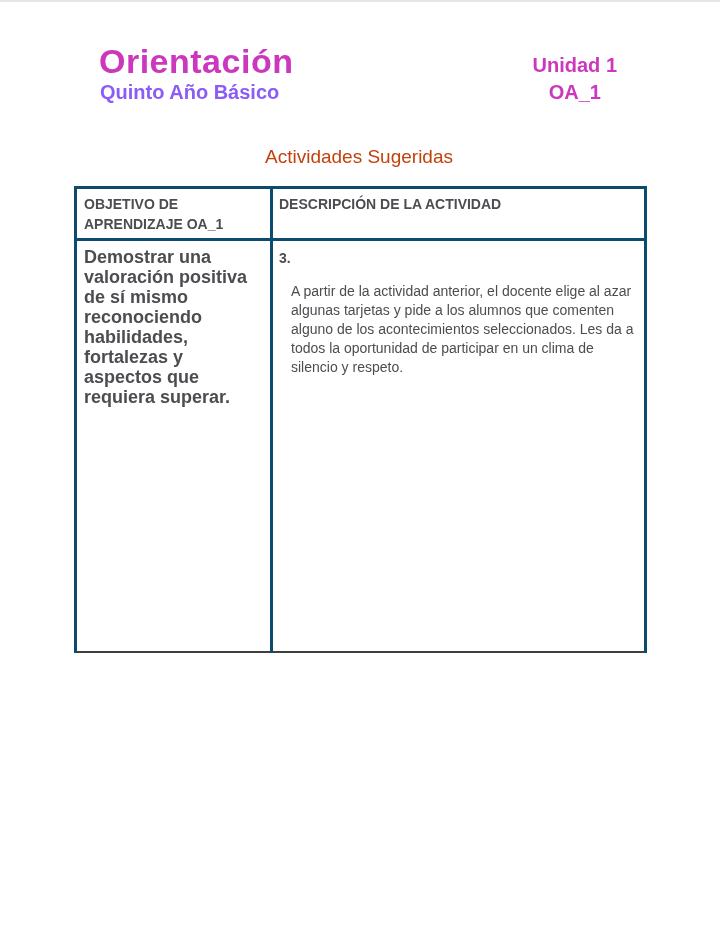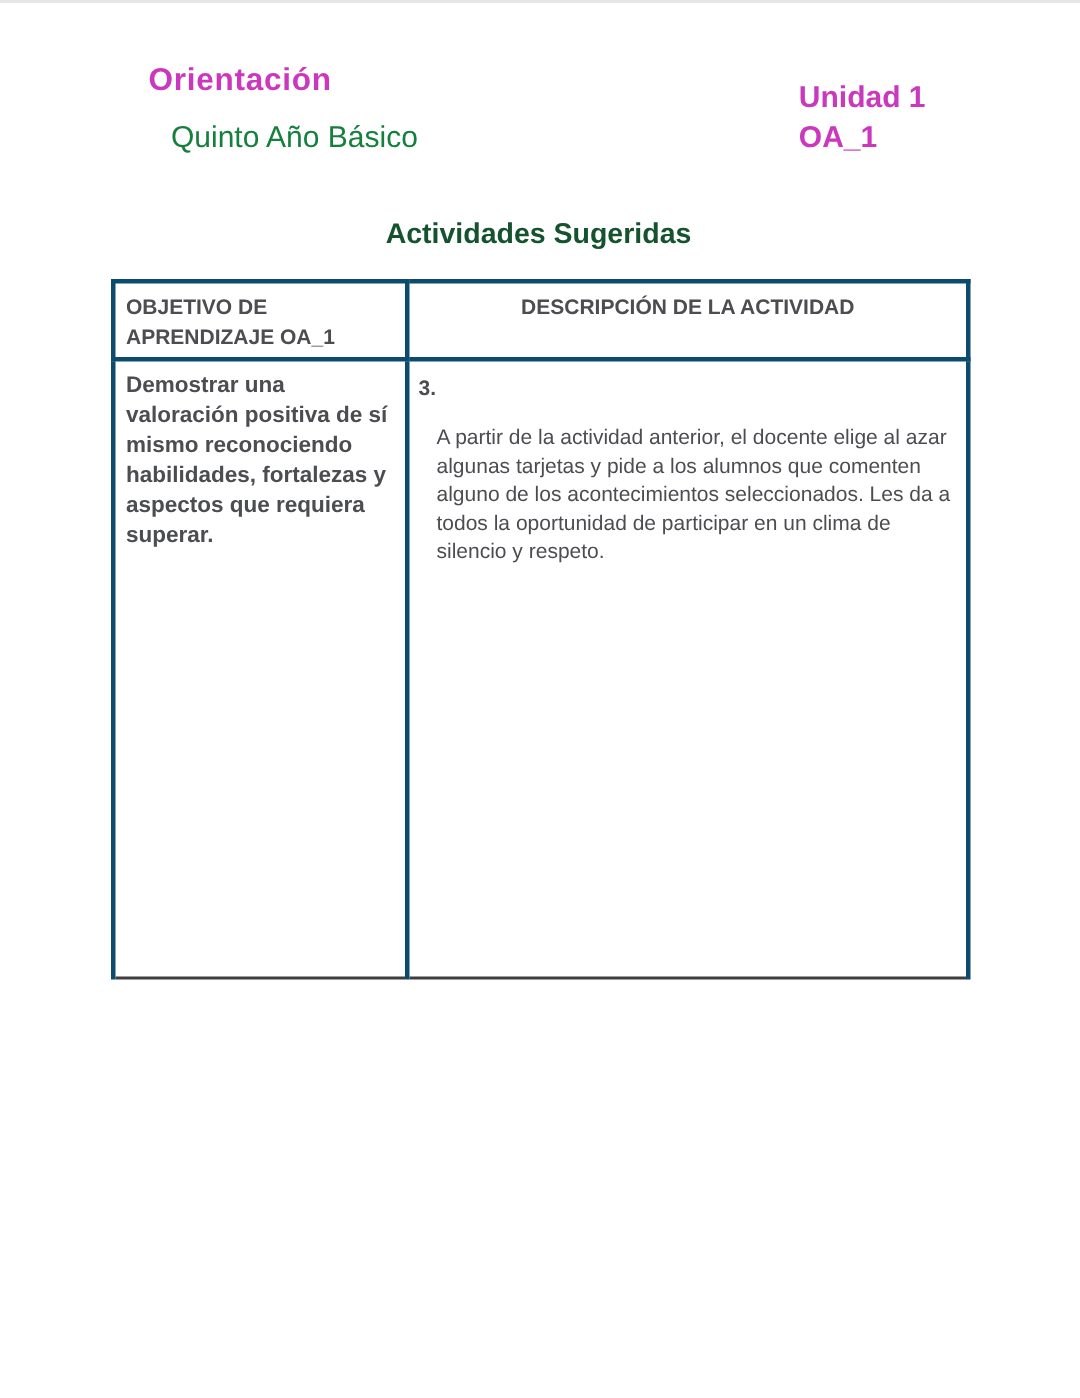--- a/index.html
+++ b/index.html
@@ -18,54 +18,54 @@
     position: absolute;
     top: 0; left: 0;
     width: 720px;
     height: 2px;
     background: #e6e6e6;
   }
   .subject-title {
     position: absolute;
     left: 99px;
     top: 42px;
-    font-size: 21px;
+    font-size: 34px;
     font-weight: bold;
     color: #cb38bd;
     letter-spacing: 0.5px;
   }
   .grade-subtitle {
     position: absolute;
-    left: 114px;
+    left: 100px;
     top: 81px;
     font-size: 20px;
-    font-weight: normal;
-    color: #15803d;
+    font-weight: bold;
+    color: #8b5cf6;
   }
   .unit-block {
     position: absolute;
     right: 103px;
     top: 52px;
-    text-align: left;
+    text-align: center;
     line-height: 27px;
   }
   .unit-label, .oa-label {
     font-size: 20px;
     font-weight: bold;
     color: #cb38bd;
   }
   .section-title {
     position: absolute;
     left: 74px;
     top: 146px;
     width: 570px;
     text-align: center;
     font-size: 19px;
-    font-weight: bold;
-    color: #14532d;
+    font-weight: normal;
+    color: #c2410c;
   }
   table.activities {
     position: absolute;
     left: 74px;
     top: 186px;
     width: 570px;
     border-collapse: collapse;
     table-layout: fixed;
   }
   table.activities th,
@@ -84,33 +84,33 @@
     font-size: 14px;
     font-weight: bold;
     text-align: left;
     line-height: 20px;
     height: 38px;
   }
   th.description-header {
     padding: 5px 6px 4px 6px;
     font-size: 14px;
     font-weight: bold;
-    text-align: center;
+    text-align: left;
     line-height: 20px;
   }
   td.objective-cell {
     padding: 6px 7px;
     height: 398px;
   }
   td.description-cell {
     padding: 6px 6px;
   }
   .objective-text {
     margin: 0;
-    font-size: 15px;
+    font-size: 18px;
     font-weight: bold;
     line-height: 20px;
   }
   .activity-number {
     margin: 2px 0 0 0;
     font-size: 14px;
     font-weight: bold;
     line-height: 19px;
   }
   .activity-description {

